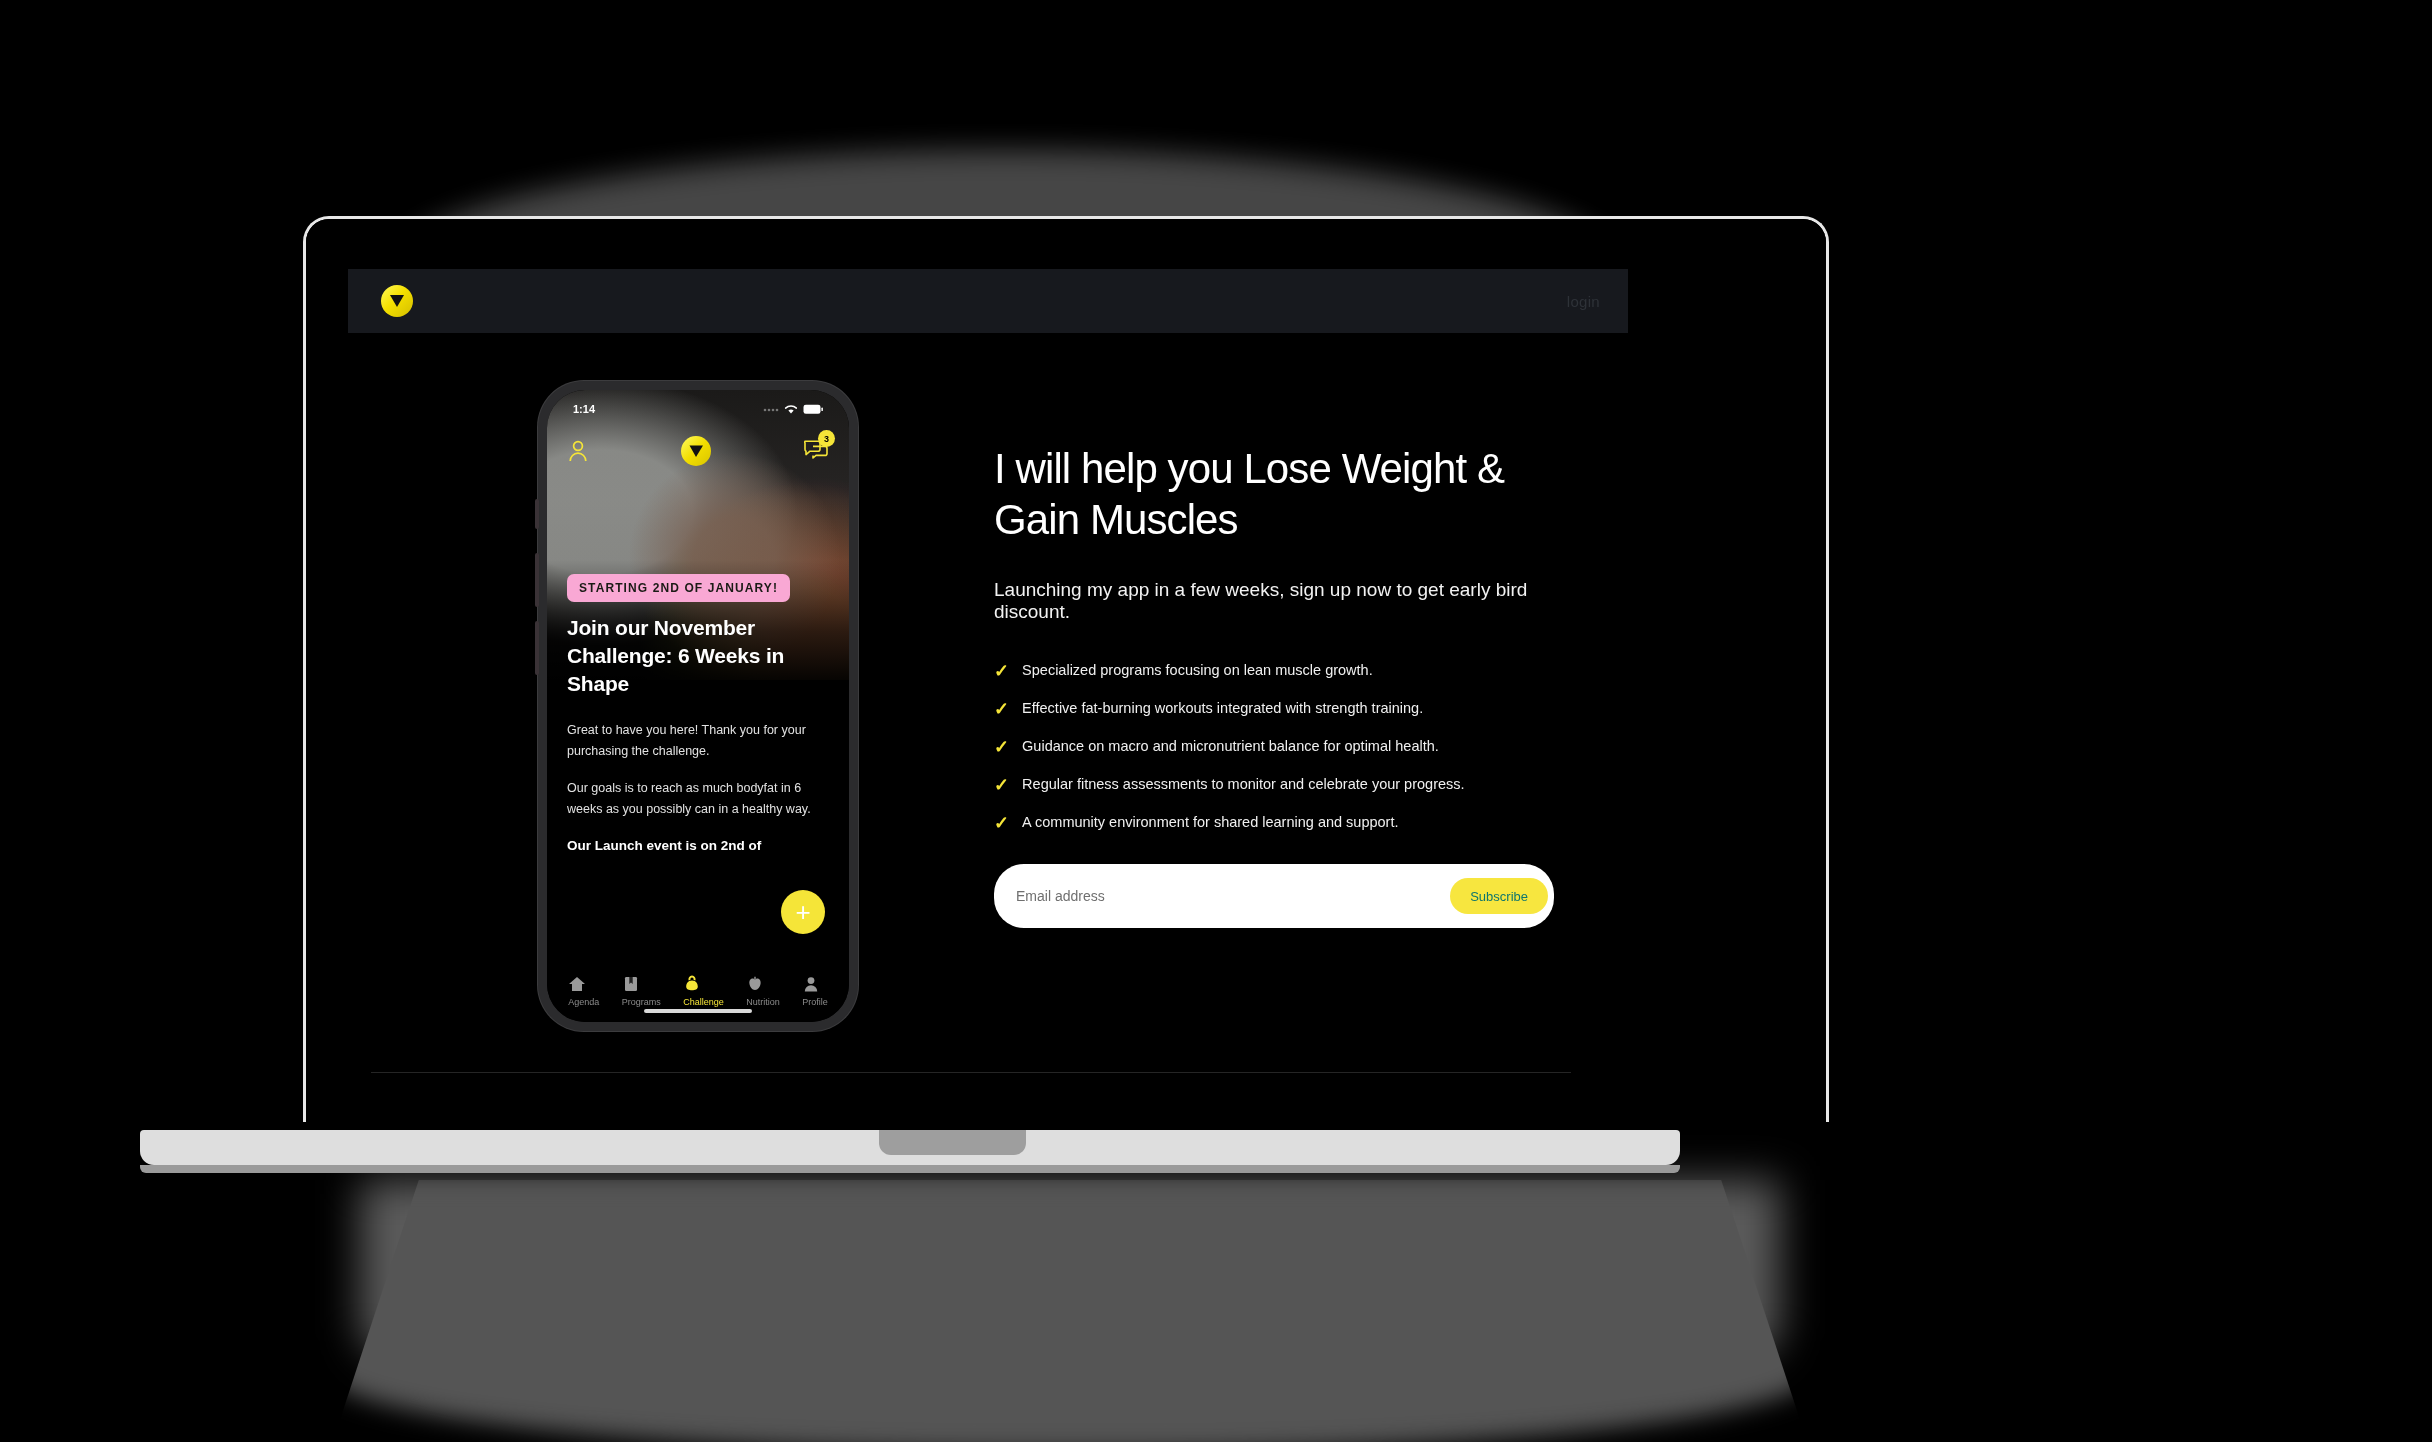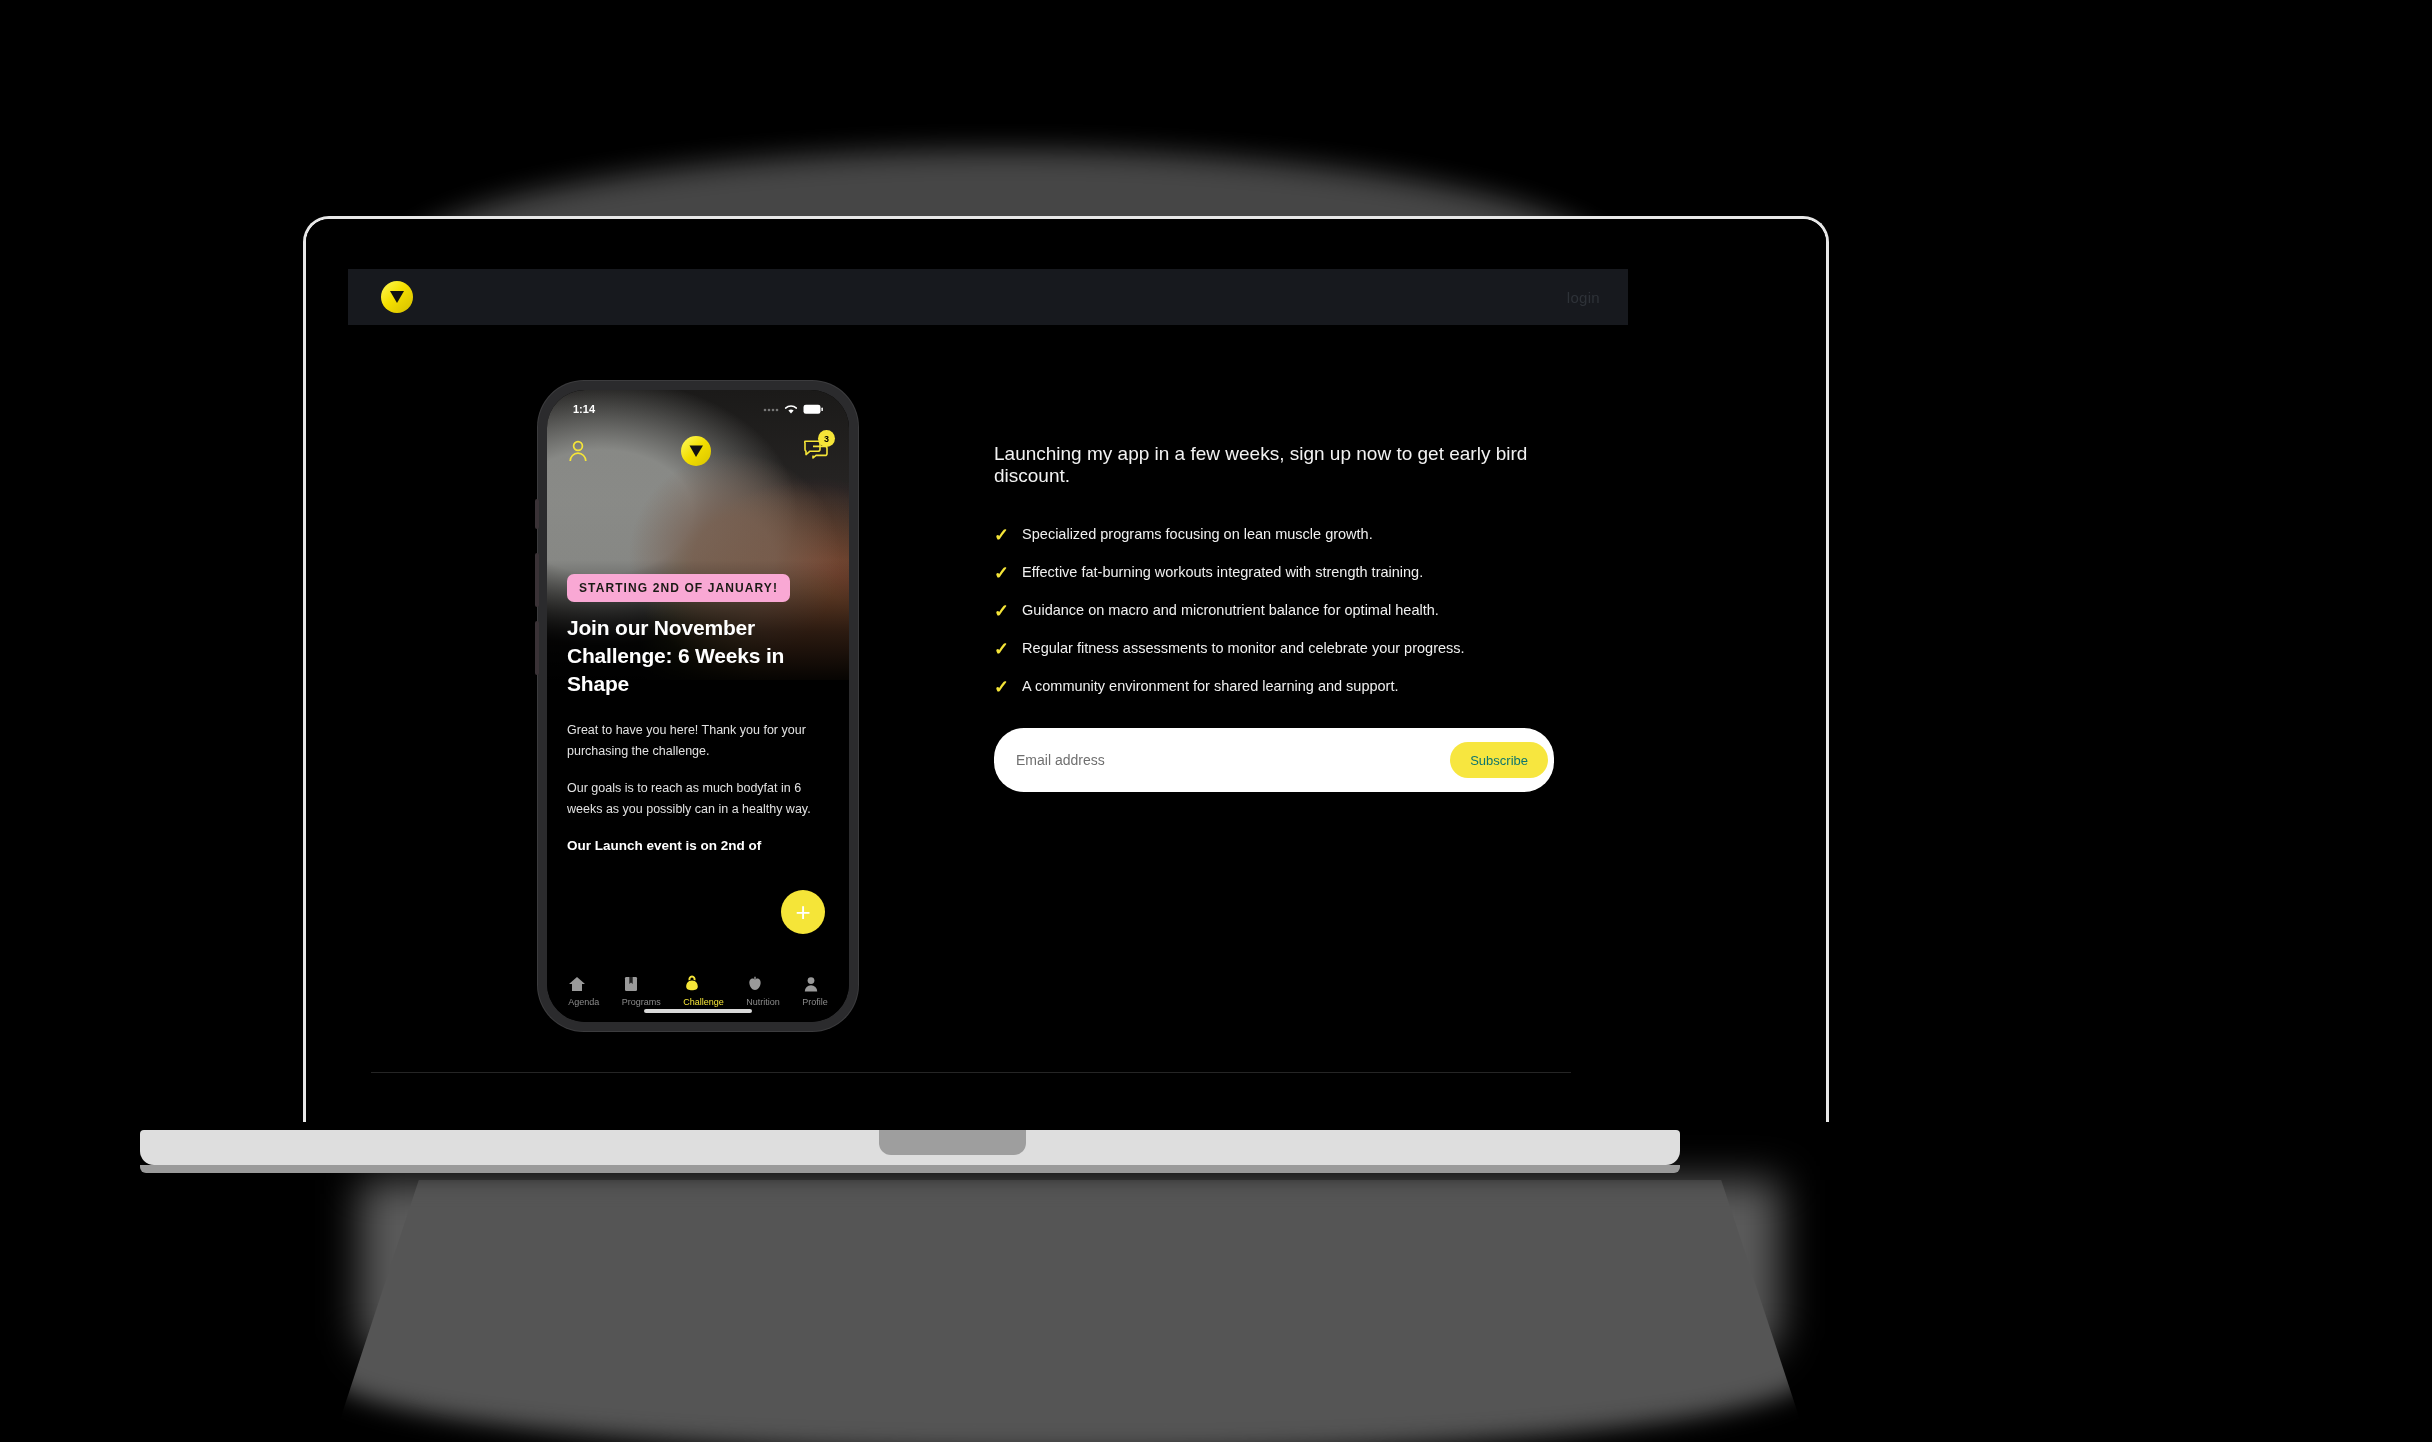--- a/index.html
+++ b/index.html
@@ -47,21 +47,21 @@
     position:absolute; left:140px; top:1165px; width:1540px; height:8px;
     background:#9a9a9a; border-radius:0 0 6px 6px;
   }
   .base-notch{
     position:absolute; left:879px; top:1130px; width:147px; height:25px;
     background:#9e9e9e; border-radius:0 0 12px 12px;
   }
 
   
   .site-header{
-    position:absolute; left:42px; top:50px; width:1280px; height:56px;
+    position:absolute; left:42px; top:50px; width:1280px; height:64px;
     background:#17191e; display:flex; align-items:center;
     padding:0 28px; justify-content:space-between;
   }
   .brand-logo{ width:42px; height:42px; position:relative; }
   .login-link{
     color:#2e3238; font-size:15px; letter-spacing:.3px;
   }
 
   
   .content{
@@ -316,20 +316,21 @@
                   <path d="M2.8 16.5 a6.2 6.2 0 0 1 12.4 0 z" fill="#9a9a9a"></path>
                 </svg>
                 <span class="tab-label">Profile</span>
               </div>
             </div>
             <div class="home-ind"></div>
           </div>
         </div>
 
         <div class="right-col">
+          <h1 class="headline">I will help you Lose Weight &amp; Gain Muscles</h1>
           <p class="sub">Launching my app in a few weeks, sign up now to get early bird discount.</p>
 
           <div class="feature">
             <span class="check">✓</span>
             <span class="feature-text">Specialized programs focusing on lean muscle growth.</span>
           </div>
           <div class="feature">
             <span class="check">✓</span>
             <span class="feature-text">Effective fat-burning workouts integrated with strength training.</span>
           </div>

